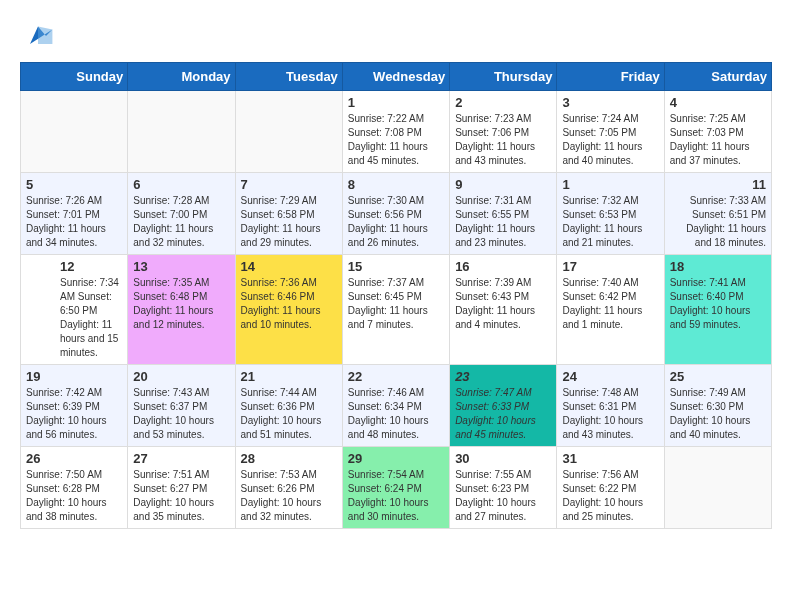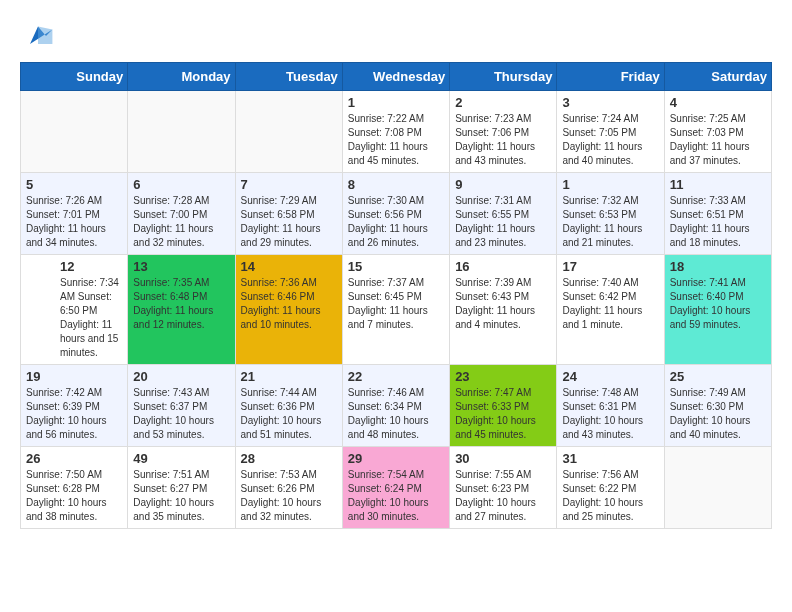--- a/index.html
+++ b/index.html
@@ -192,41 +192,41 @@
           <div class="day-info">Sunrise: 7:31 AM
 Sunset: 6:55 PM
 Daylight: 11 hours and 23 minutes.</div>
         </td>
         <td style="background: rgb(240, 244, 255);">
           <div class="day-number">1</div>
           <div class="day-info">Sunrise: 7:32 AM
 Sunset: 6:53 PM
 Daylight: 11 hours and 21 minutes.</div>
         </td>
-        <td style="background: rgb(240, 244, 255);">
+        <td style="background: rgb(240, 244, 255); text-align: right;">
           <div class="day-number">11</div>
           <div class="day-info">Sunrise: 7:33 AM
 Sunset: 6:51 PM
 Daylight: 11 hours and 18 minutes.</div>
         </td>
       </tr>
       <tr>
         <td style="background: rgb(255, 255, 255); padding-left: 39px;">
           <div class="day-number">12</div>
           <div class="day-info">Sunrise: 7:34 AM
 Sunset: 6:50 PM
 Daylight: 11 hours and 15 minutes.</div>
         </td>
-        <td style="background: #22c55e;">
+        <td style="background: #f0abfc;">
           <div class="day-number">13</div>
           <div class="day-info">Sunrise: 7:35 AM
 Sunset: 6:48 PM
 Daylight: 11 hours and 12 minutes.</div>
         </td>
-        <td style="background: #eab308;">
+        <td style="background: #fde047;">
           <div class="day-number">14</div>
           <div class="day-info">Sunrise: 7:36 AM
 Sunset: 6:46 PM
 Daylight: 11 hours and 10 minutes.</div>
         </td>
         <td style="background: rgb(255, 255, 255); margin-top: 8px;">
           <div class="day-number">15</div>
           <div class="day-info">Sunrise: 7:37 AM
 Sunset: 6:45 PM
 Daylight: 11 hours and 7 minutes.</div>
@@ -268,21 +268,21 @@
           <div class="day-info">Sunrise: 7:44 AM
 Sunset: 6:36 PM
 Daylight: 10 hours and 51 minutes.</div>
         </td>
         <td style="background: rgb(240, 244, 255); margin-left: 33px;">
           <div class="day-number">22</div>
           <div class="day-info">Sunrise: 7:46 AM
 Sunset: 6:34 PM
 Daylight: 10 hours and 48 minutes.</div>
         </td>
-        <td style="background: #84cc16;">
+        <td style="background: #14b8a6; font-style: italic;">
           <div class="day-number">23</div>
           <div class="day-info">Sunrise: 7:47 AM
 Sunset: 6:33 PM
 Daylight: 10 hours and 45 minutes.</div>
         </td>
         <td style="background: rgb(240, 244, 255);">
           <div class="day-number">24</div>
           <div class="day-info">Sunrise: 7:48 AM
 Sunset: 6:31 PM
 Daylight: 10 hours and 43 minutes.</div>
@@ -295,32 +295,32 @@
         </td>
       </tr>
       <tr>
         <td style="background: rgb(255, 255, 255);">
           <div class="day-number">26</div>
           <div class="day-info">Sunrise: 7:50 AM
 Sunset: 6:28 PM
 Daylight: 10 hours and 38 minutes.</div>
         </td>
         <td style="background: rgb(255, 255, 255);">
-          <div class="day-number">49</div>
+          <div class="day-number">27</div>
           <div class="day-info">Sunrise: 7:51 AM
 Sunset: 6:27 PM
 Daylight: 10 hours and 35 minutes.</div>
         </td>
         <td style="background: rgb(255, 255, 255);">
           <div class="day-number">28</div>
           <div class="day-info">Sunrise: 7:53 AM
 Sunset: 6:26 PM
 Daylight: 10 hours and 32 minutes.</div>
         </td>
-        <td style="background: #f9a8d4;">
+        <td style="background: #86efac;">
           <div class="day-number">29</div>
           <div class="day-info">Sunrise: 7:54 AM
 Sunset: 6:24 PM
 Daylight: 10 hours and 30 minutes.</div>
         </td>
         <td style="background: rgb(255, 255, 255);">
           <div class="day-number">30</div>
           <div class="day-info">Sunrise: 7:55 AM
 Sunset: 6:23 PM
 Daylight: 10 hours and 27 minutes.</div>

